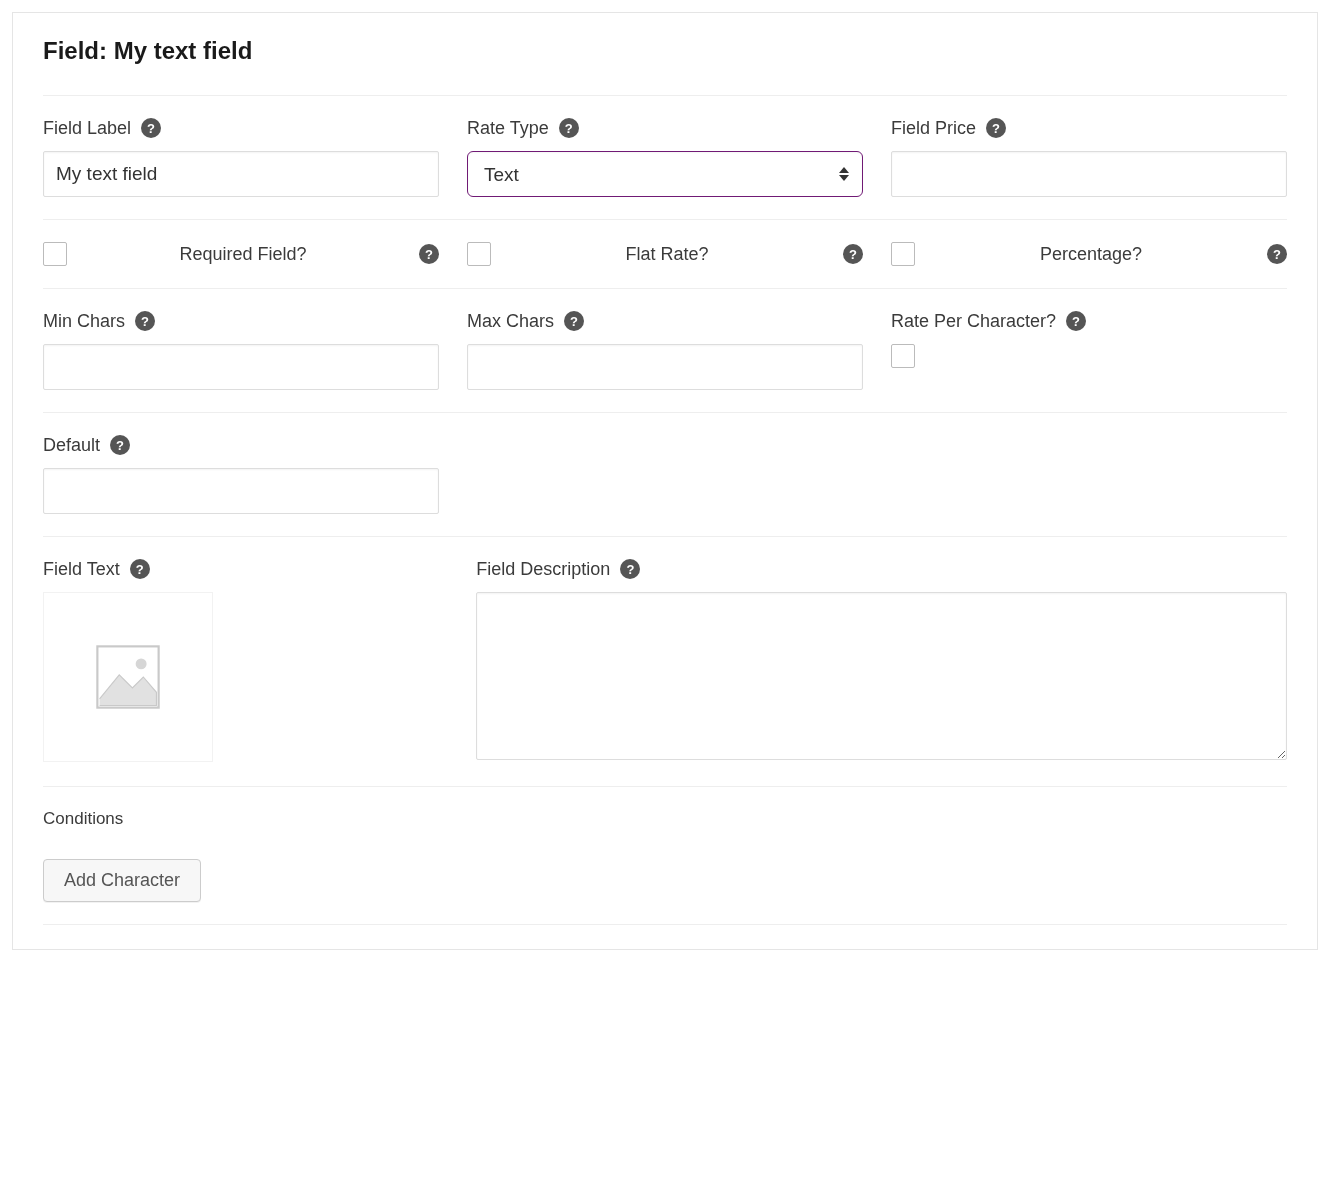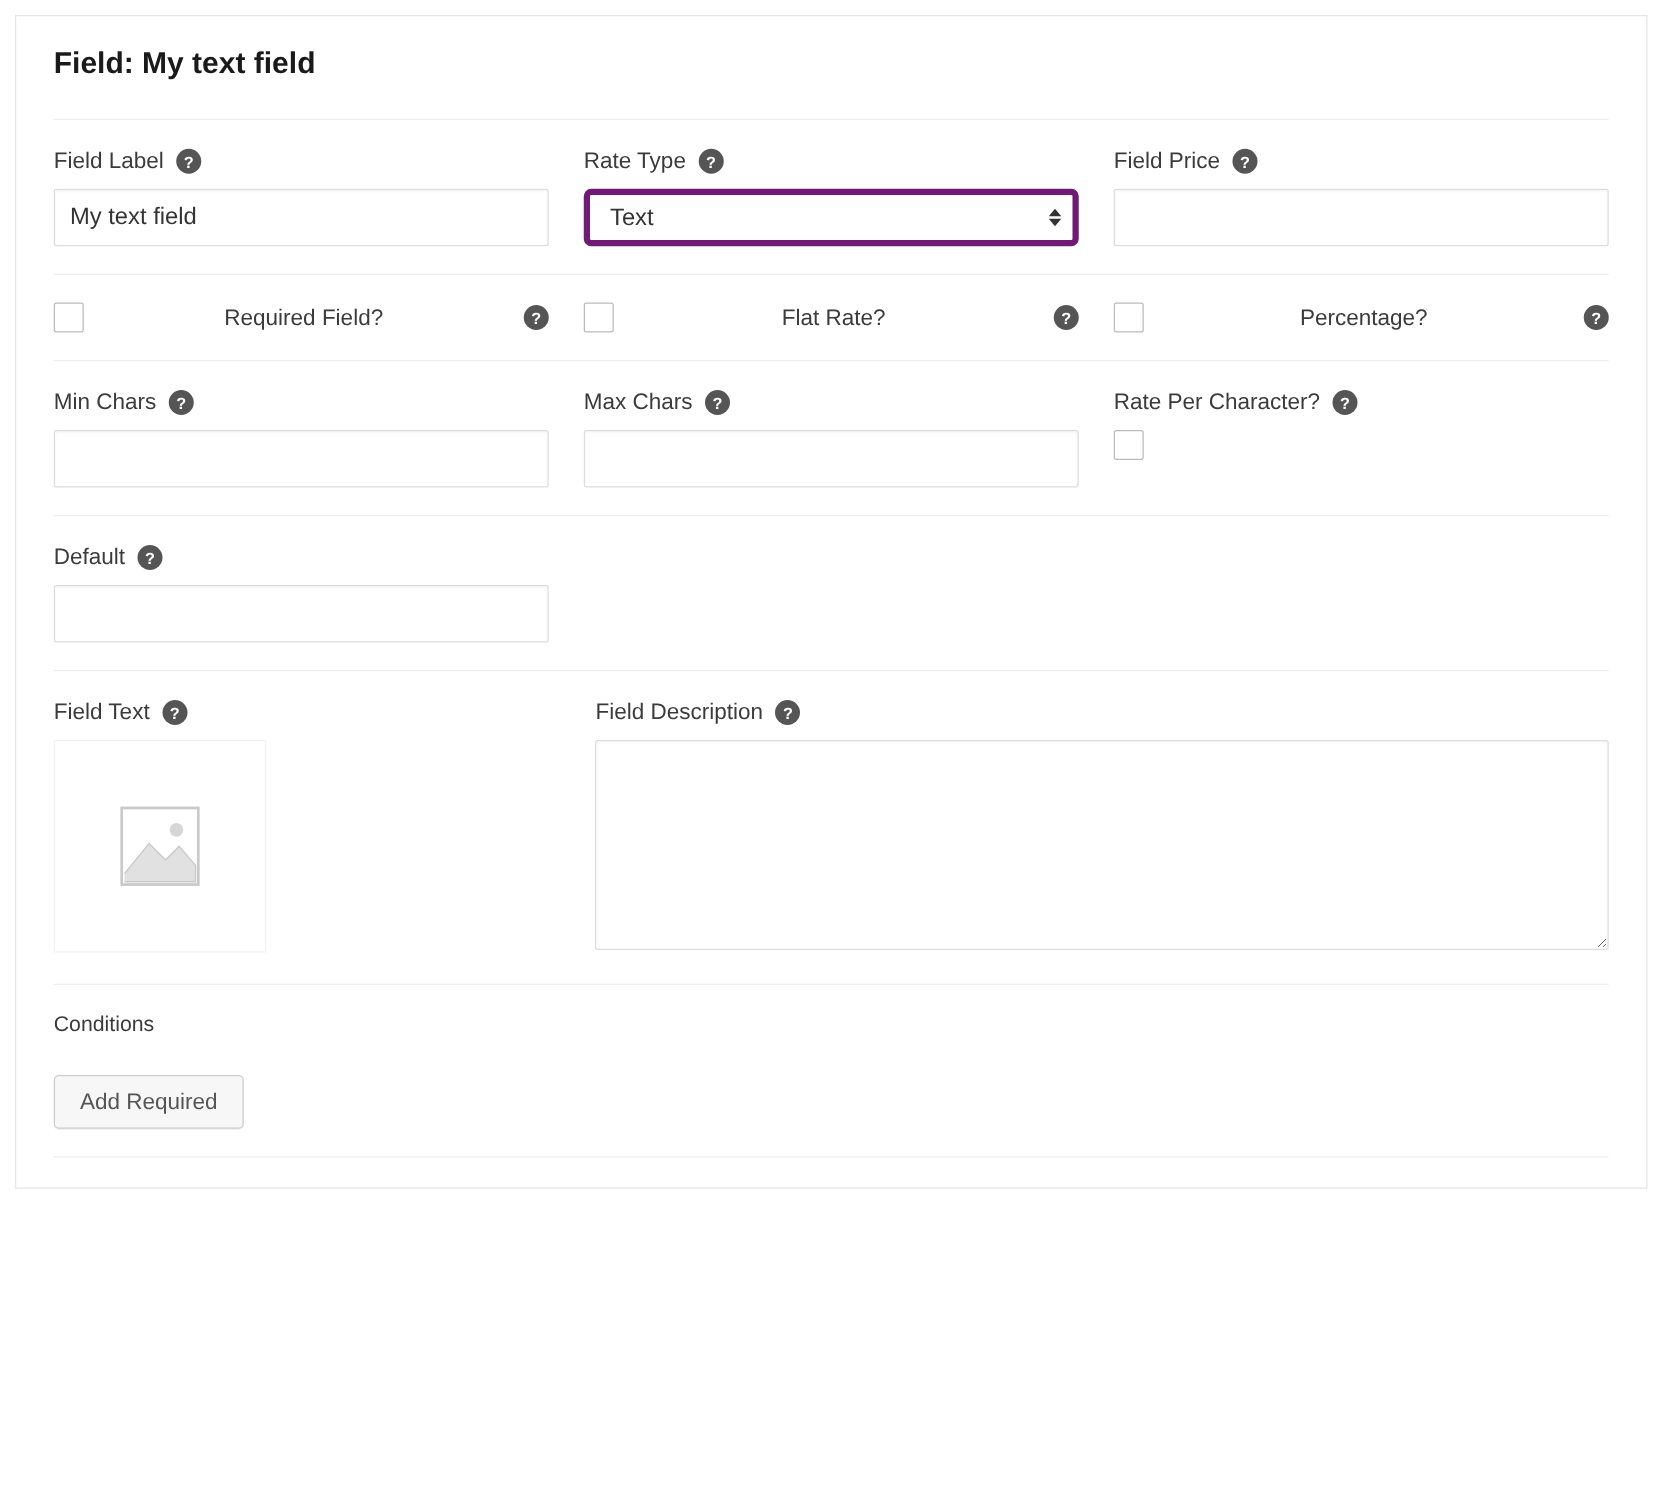--- a/index.html
+++ b/index.html
@@ -27,21 +27,21 @@
       border-top: 1px solid #eee;
     }
     .row:last-child { border-bottom: 1px solid #eee; }
     .col {
       flex: 1 1 0;
       min-width: 0;
     }
     .col-2 { flex: 2 1 0; }
     .label-row {
       display: flex;
-      align-items: flex-end;
+      align-items: flex-start;
       gap: 10px;
       font-size: 18px;
       color: #3b3b3b;
       margin-bottom: 12px;
     }
     .label-inline {
       display: flex;
       align-items: center;
       gap: 14px;
       font-size: 18px;
@@ -73,21 +73,21 @@
       background: #fff;
       box-shadow: inset 0 1px 2px rgba(0,0,0,0.05);
     }
     .select-wrap {
       position: relative;
       width: 100%;
     }
     .select-wrap select {
       width: 100%;
       height: 46px;
-      border: 5px solid #701a75;
+      border: 1px solid #701a75;
       border-radius: 6px;
       padding: 0 38px 0 16px;
       font-size: 19px;
       color: #333;
       background: #fff;
       appearance: none;
       -webkit-appearance: none;
       box-shadow: inset 0 1px 2px rgba(0,0,0,0.04);
     }
     .select-arrows {
@@ -273,16 +273,16 @@
       <div class="label-row">
         <span>Field Description</span>
         <span class="help-icon">?</span>
       </div>
       <textarea style=""></textarea>
     </div>
   </div>
 
   <div class="row" style="display:block;">
     <div class="conditions-heading">Conditions</div>
-    <button class="button">Add Required</button>
+    <button class="button">Add Character</button>
   </div>
 
 </div>
 
 </body></html>

